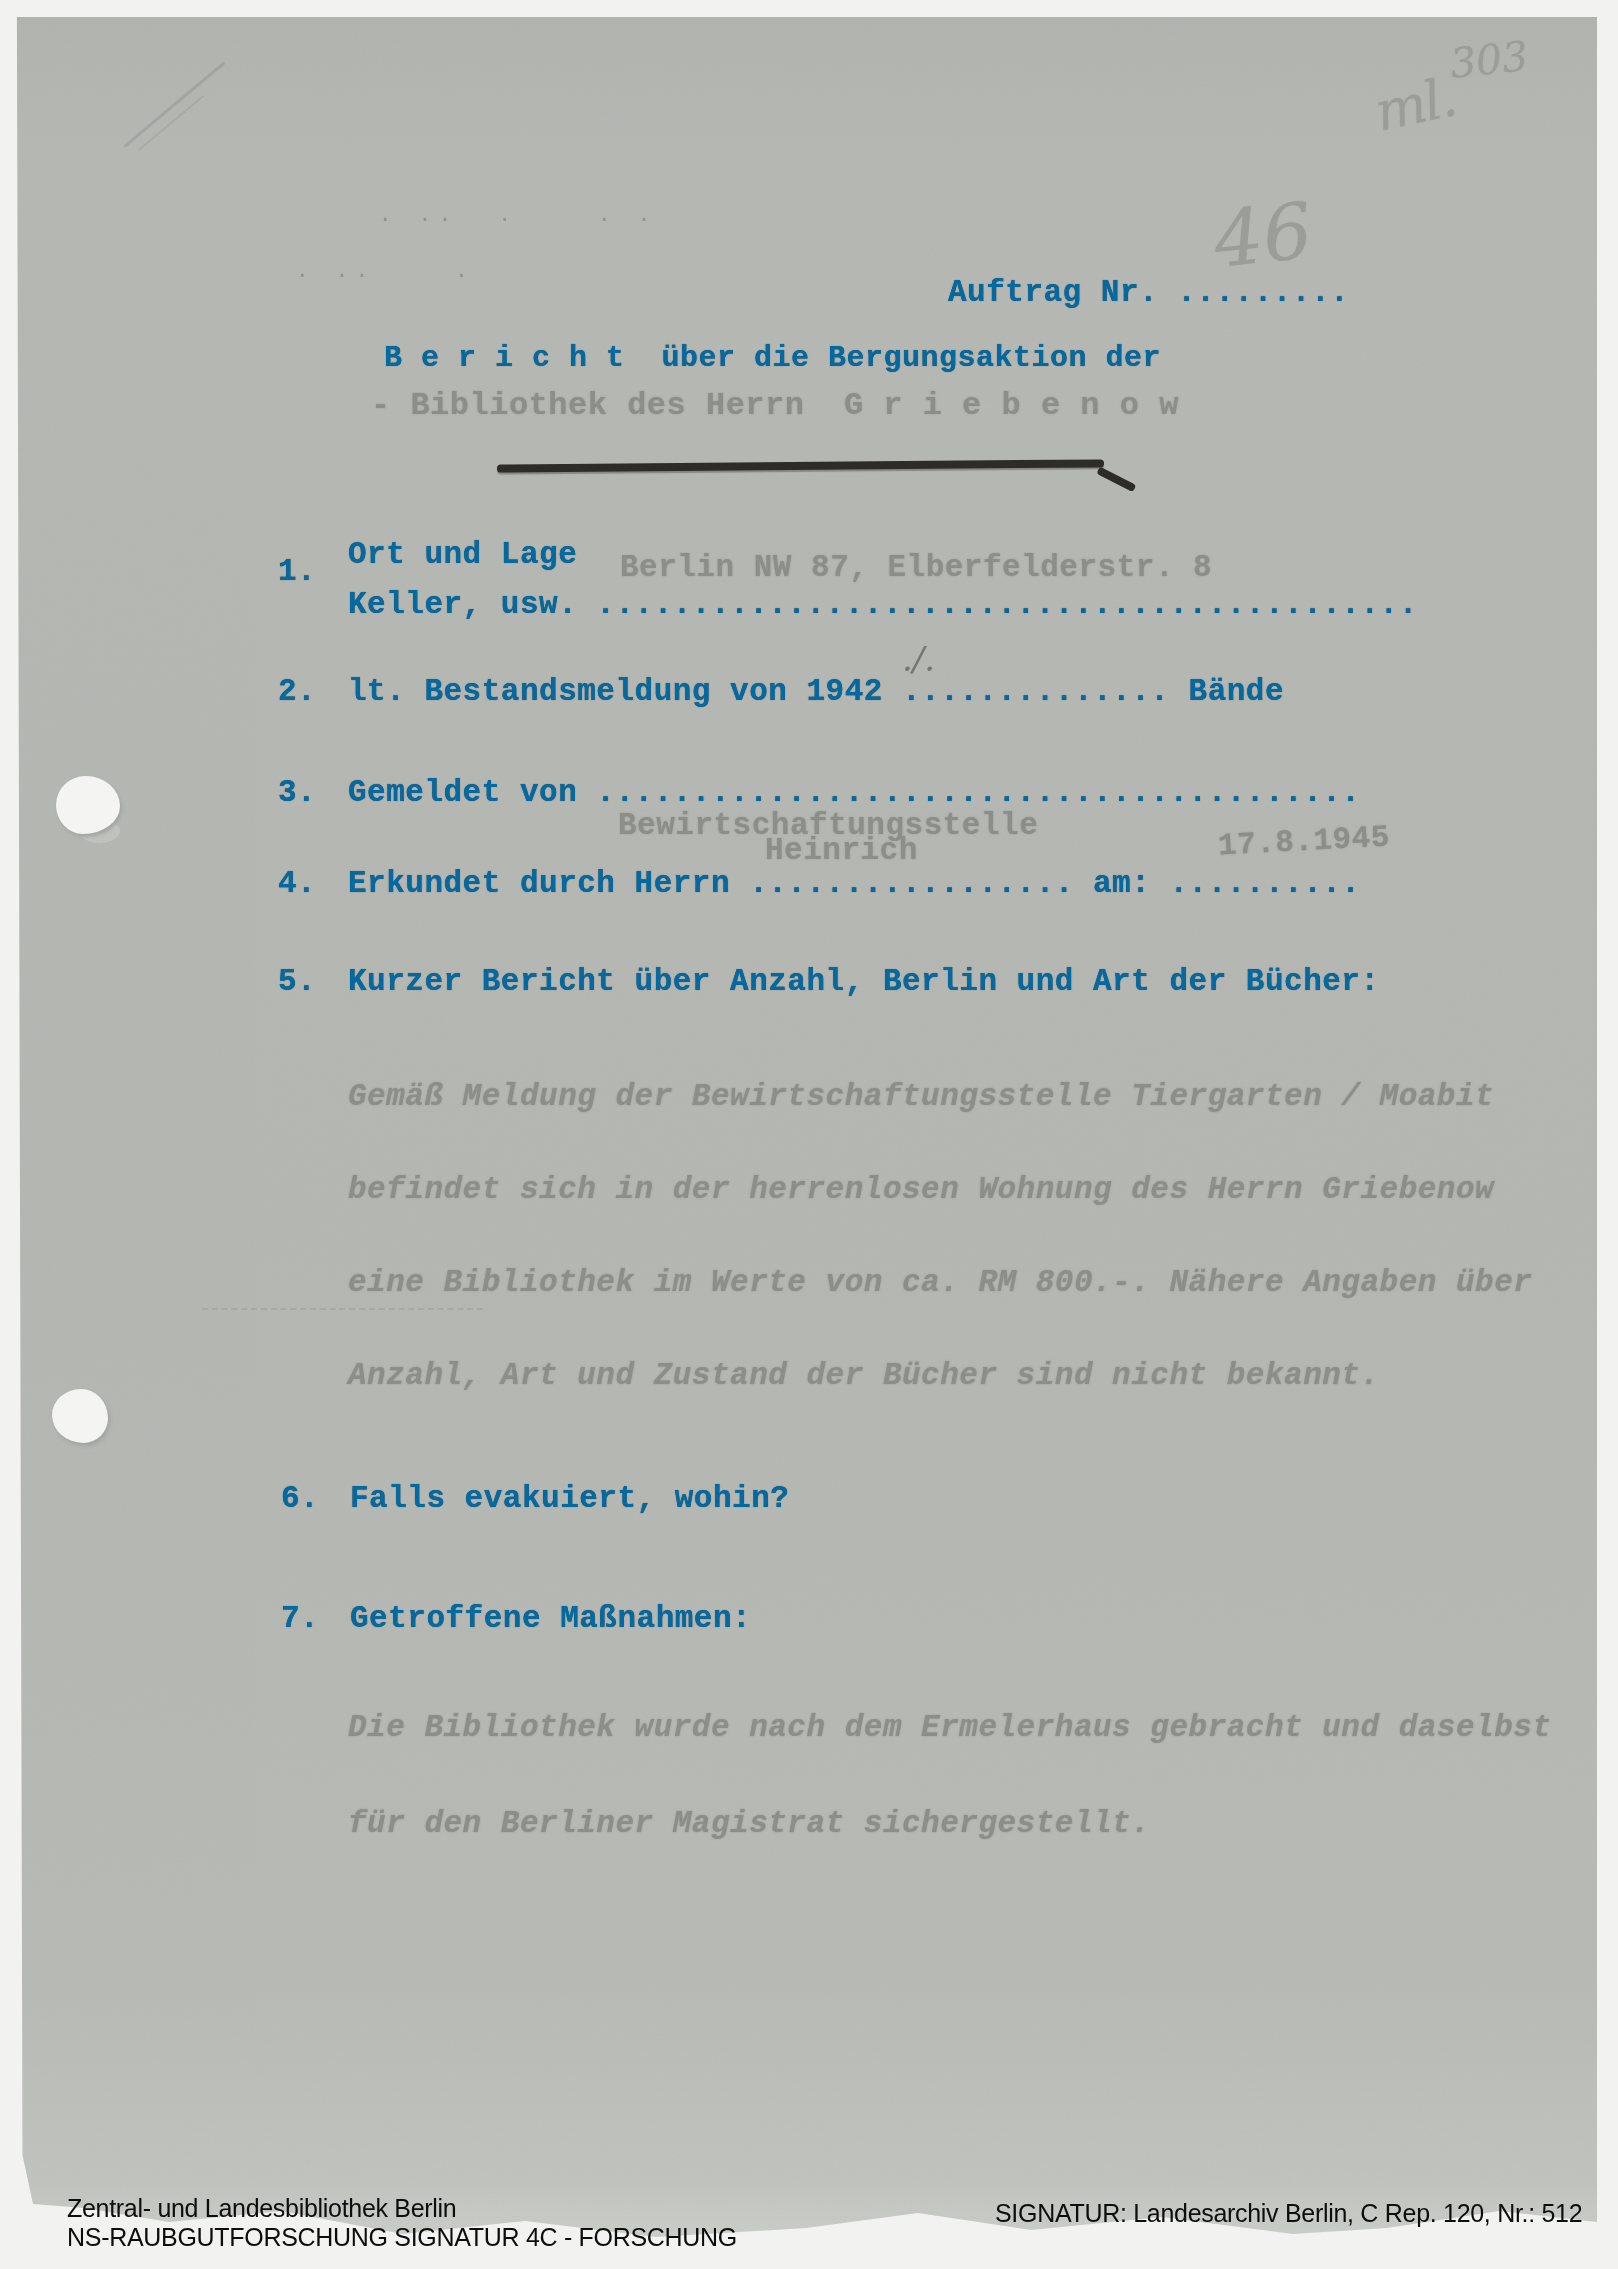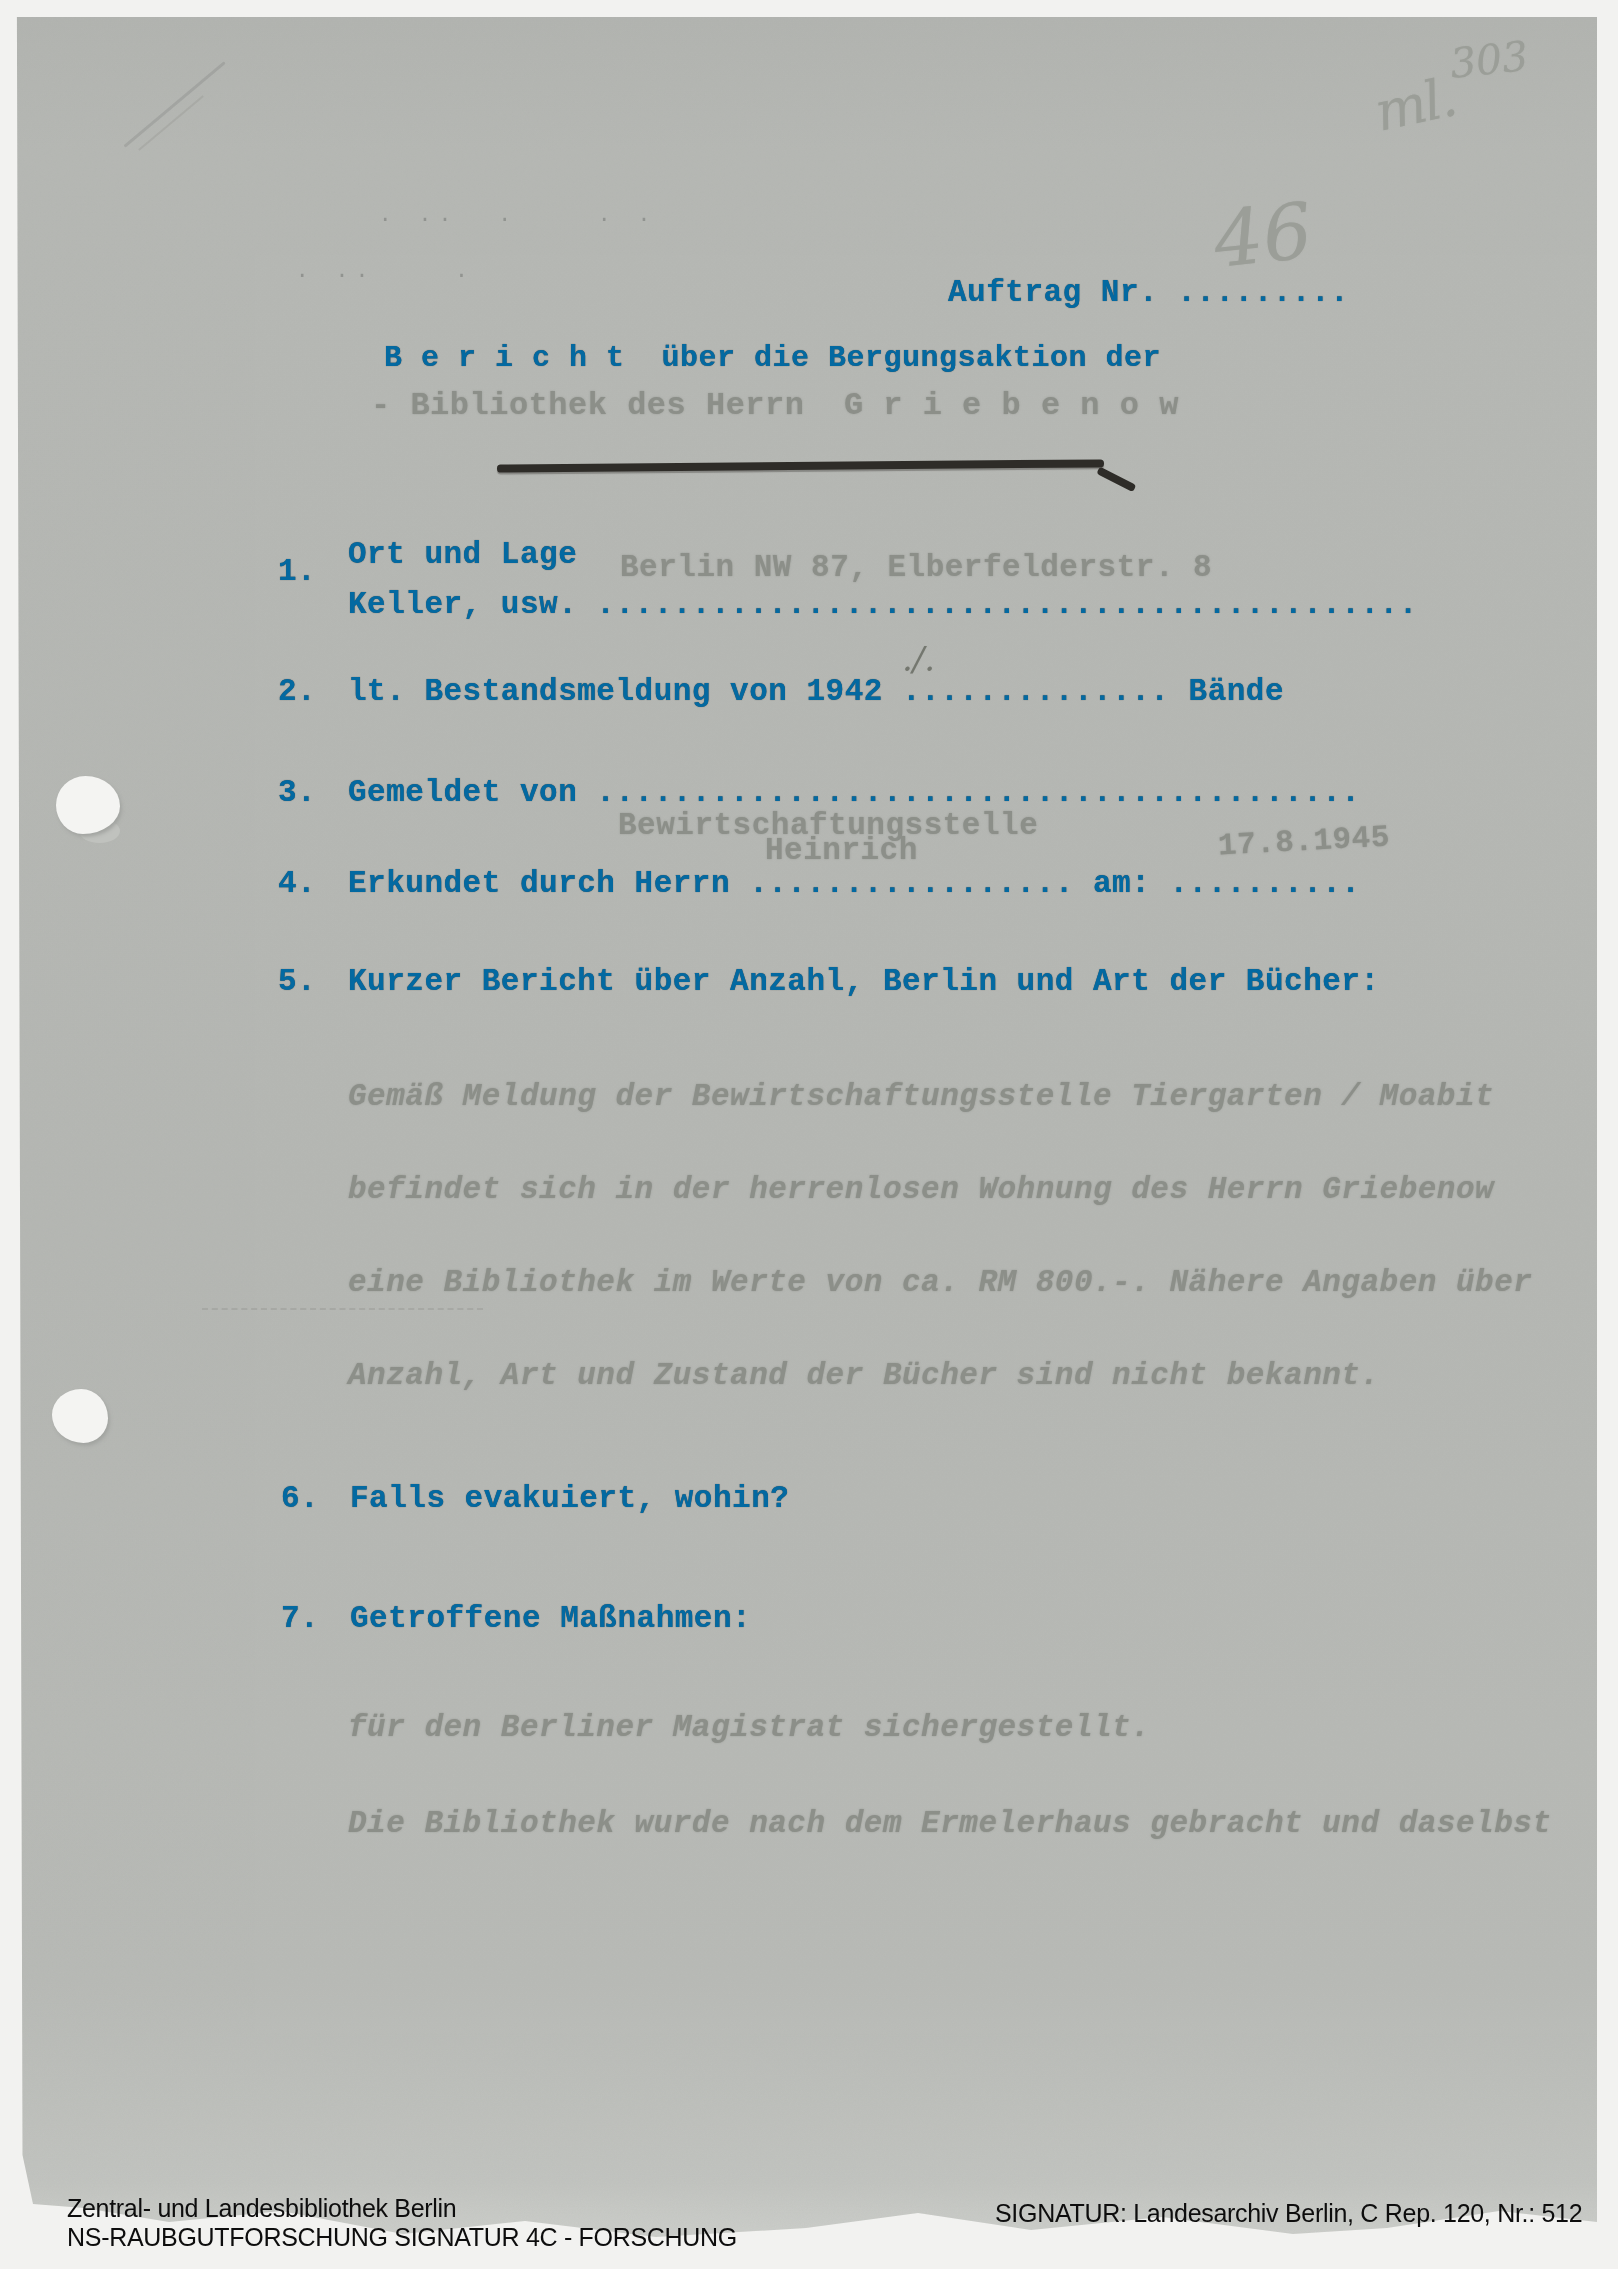--- a/index.html
+++ b/index.html
@@ -140,22 +140,22 @@
   </div>
 
   <div class="crease-dash"></div>
 
   <div class="typed" style="left:281px;top:1483px;">6.</div>
   <div class="typed" style="left:350px;top:1483px;">Falls evakuiert, wohin?</div>
 
   <div class="typed" style="left:281px;top:1603px;">7.</div>
   <div class="typed" style="left:350px;top:1603px;">Getroffene Maßnahmen:</div>
   <div class="typed faded para" style="left:348px;top:1648px;line-height:32px;">
+    <div>Die Bibliothek wurde nach dem Ermelerhaus gebracht und daselbst</div>
     <div>für den Berliner Magistrat sichergestellt.</div>
-    <div>Die Bibliothek wurde nach dem Ermelerhaus gebracht und daselbst</div>
   </div>
 
   <div class="hole hole-1-ghost"></div>
   <div class="hole hole-1"></div>
   <div class="hole hole-2"></div>
 
   <div class="footer-text" style="left:67px;top:2194px;">
     <div>Zentral- und Landesbibliothek Berlin</div>
     <div>NS-RAUBGUTFORSCHUNG SIGNATUR 4C - FORSCHUNG</div>
   </div>

